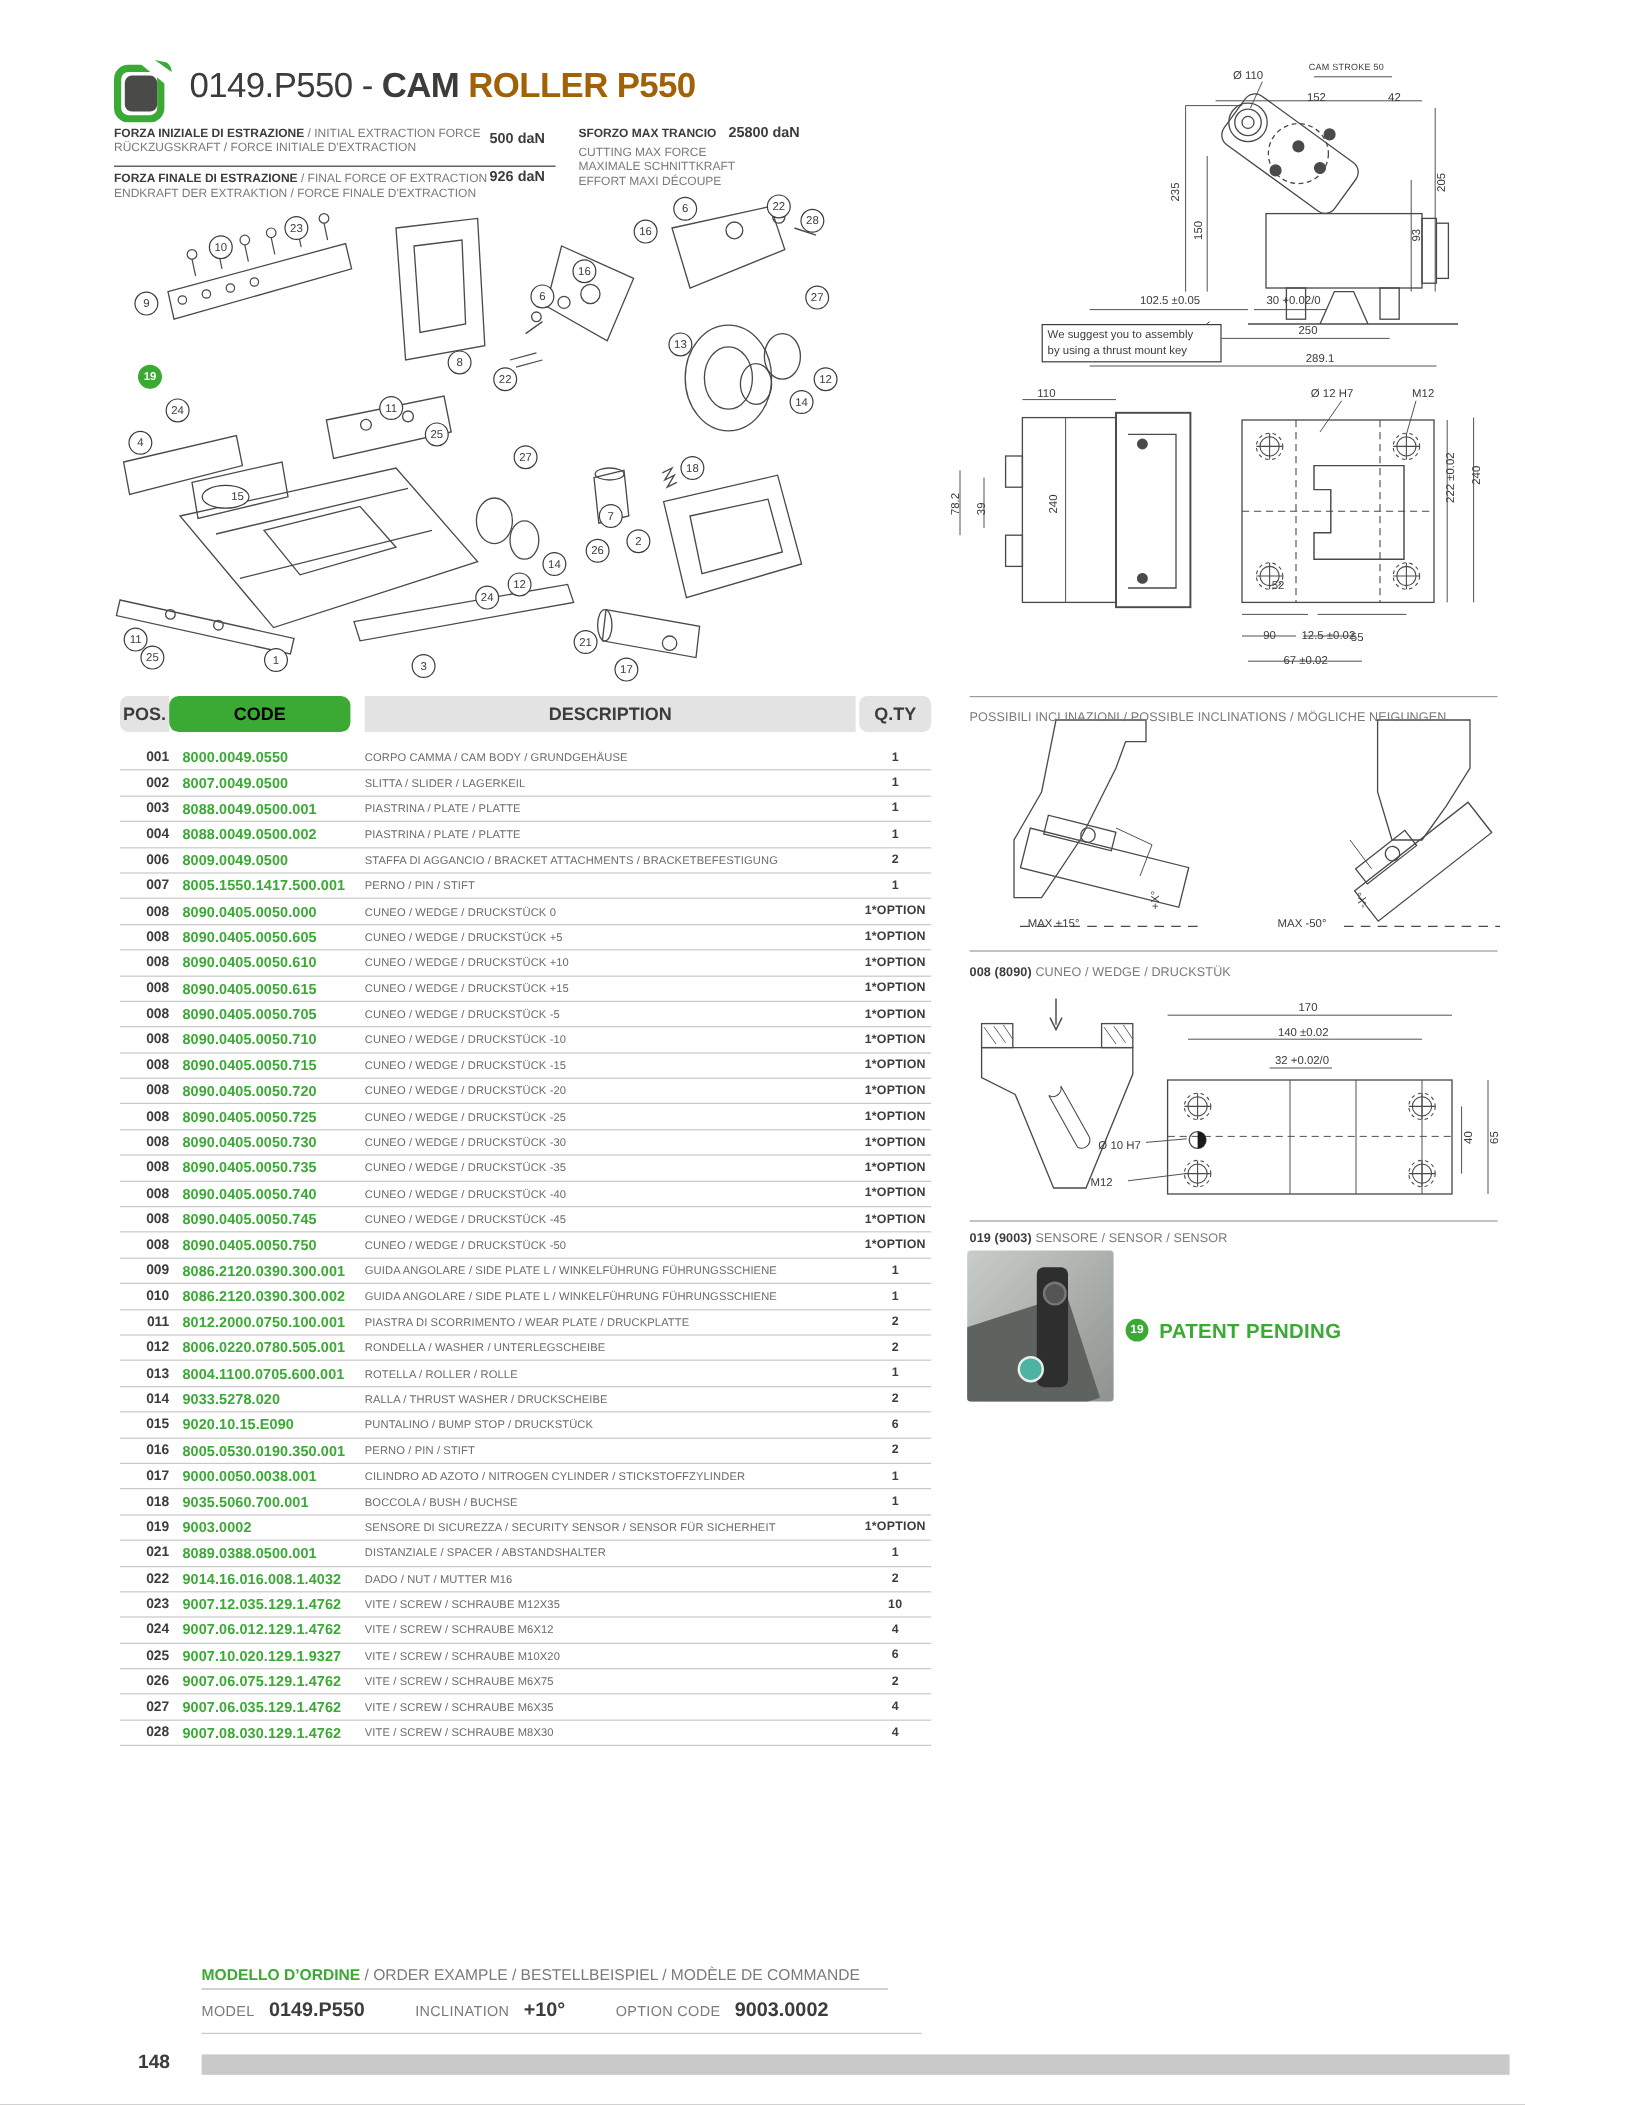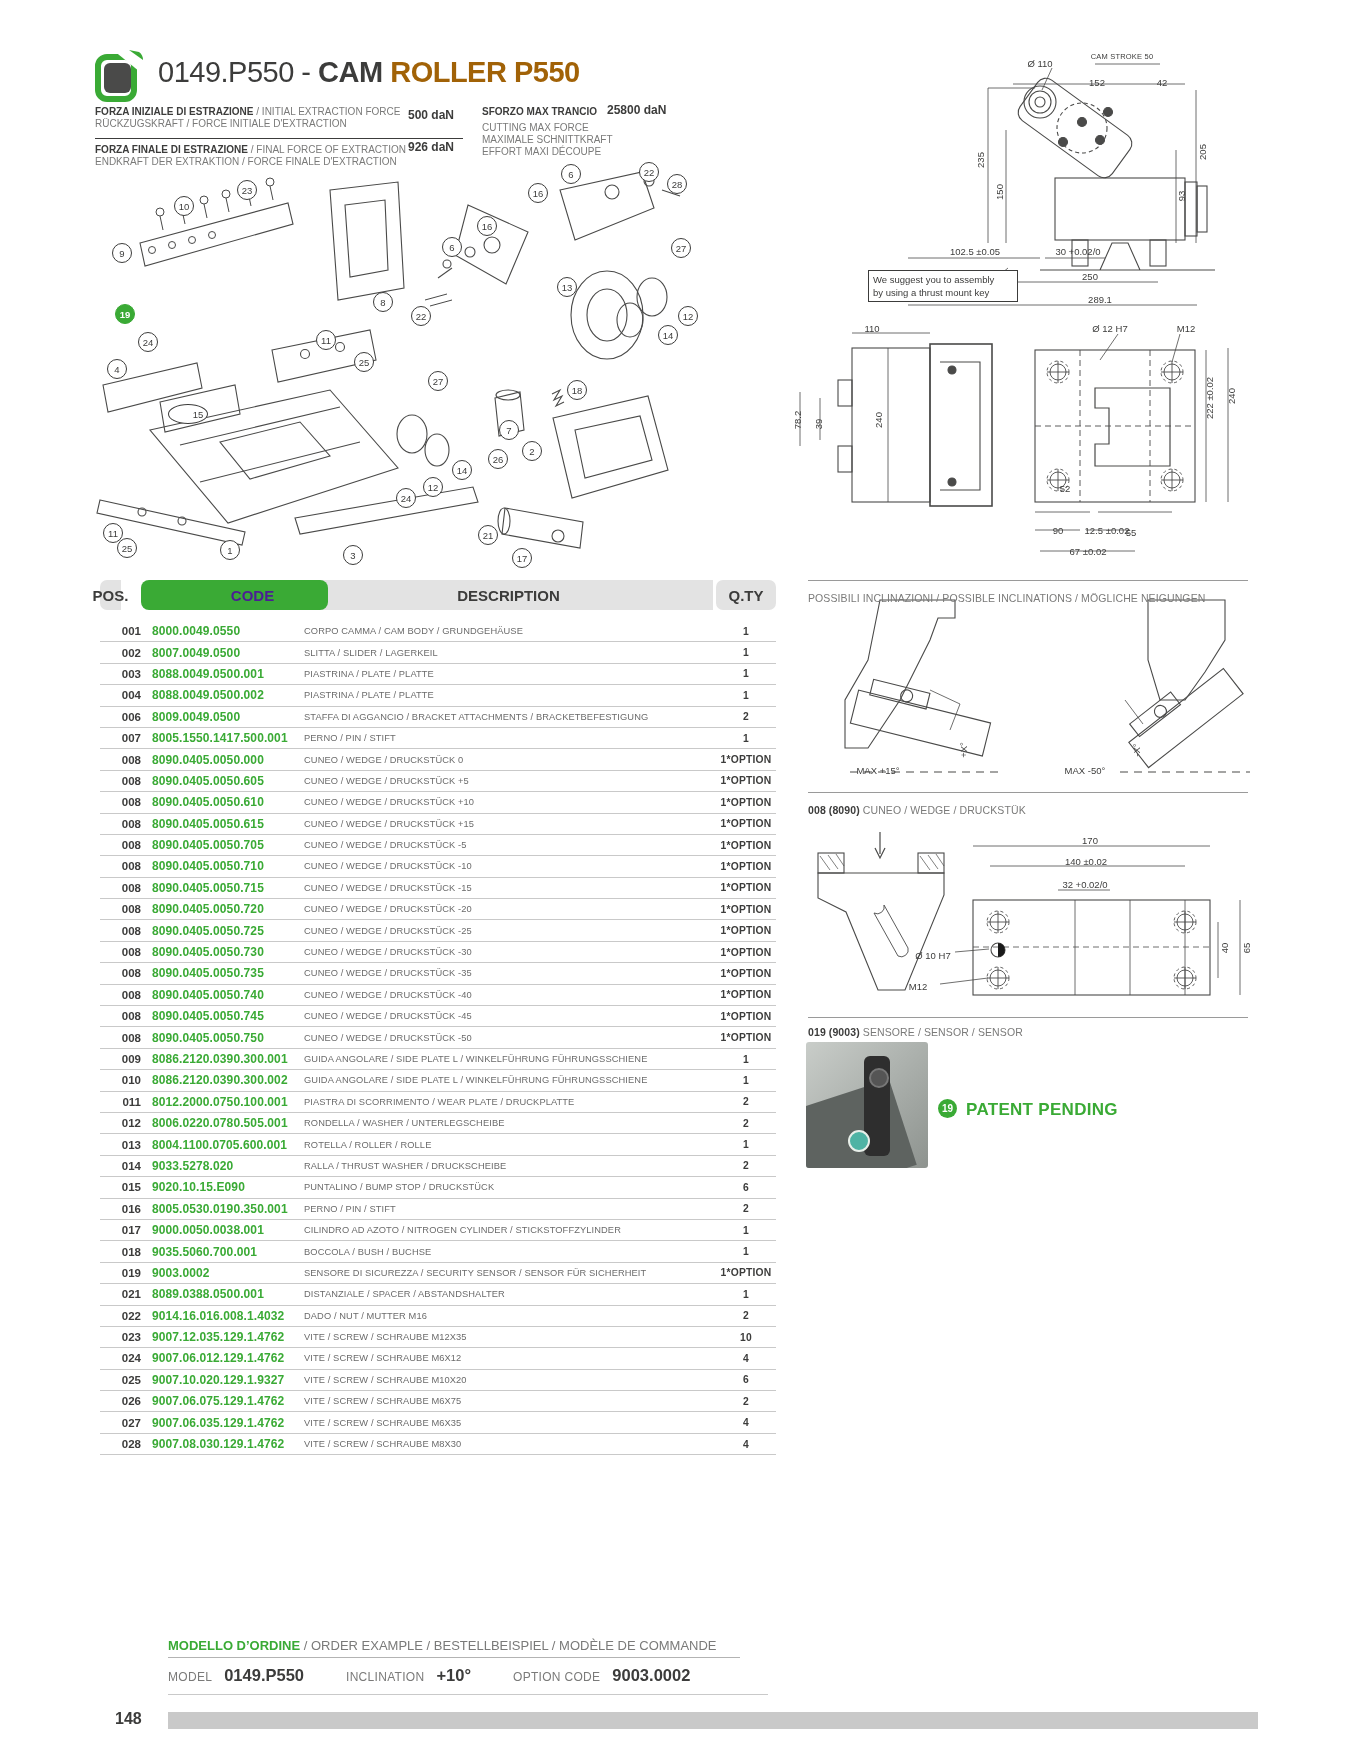--- a/index.html
+++ b/index.html
@@ -28,22 +28,22 @@
   .note-box{position:absolute;left:868px;top:270px;width:140px;border:1px solid #3c3c3b;
             font-size:9.5px;line-height:13px;padding:2px 4px;color:#3c3c3b;background:#fff;}
   
   .sec-rule{position:absolute;left:808px;width:440px;border-top:1px solid #9a9a9a;}
   .sec-title{position:absolute;left:808px;font-size:10.5px;color:#7a7a79;letter-spacing:0.1px;white-space:nowrap;}
   .sec-title b{color:#3c3c3b;}
   
   .parts{position:absolute;left:100px;top:580px;width:676px;}
   .thead{position:relative;height:30px;}
   .th{position:absolute;top:0;height:30px;display:flex;align-items:center;font-weight:700;font-size:15px;}
-  .th-pos{left:0;width:21px;background:#e3e3e3;border-radius:7px 0 0 7px;justify-content:center;}
-  .th-code{left:41px;width:151px;background:#3aaa35;color:#4c1d95;border-radius:8px;justify-content:center;z-index:2;padding-left:36px;}
+  .th-pos{left:0;width:41px;background:#e3e3e3;border-radius:7px 0 0 7px;justify-content:center;}
+  .th-code{left:41px;width:151px;background:#3aaa35;color:#000000;border-radius:8px;justify-content:center;z-index:2;}
   .th-desc{left:204px;width:409px;background:#e3e3e3;justify-content:center;}
   .th-qty{left:616px;width:60px;background:#e3e3e3;border-radius:7px;justify-content:center;}
   .tbody{margin-top:11px;}
   .prow{display:flex;align-items:center;height:20.4px;border-bottom:1px solid #c9c9c9;}
   .c-pos{width:41px;font-size:11.5px;font-weight:700;text-align:right;color:#3c3c3b;}
   .c-code{width:163px;padding-left:11px;box-sizing:border-box;font-size:12px;font-weight:700;color:#3aaa35;letter-spacing:0.1px;}
   .c-desc{flex:1;font-size:9.3px;color:#6b6b6b;letter-spacing:0.1px;white-space:nowrap;overflow:hidden;}
   .c-qty{width:60px;text-align:center;font-size:10.3px;font-weight:700;color:#3c3c3b;letter-spacing:0.2px;}
   
   .photo{position:absolute;left:806px;top:1042px;width:122px;height:126px;border-radius:3px;

